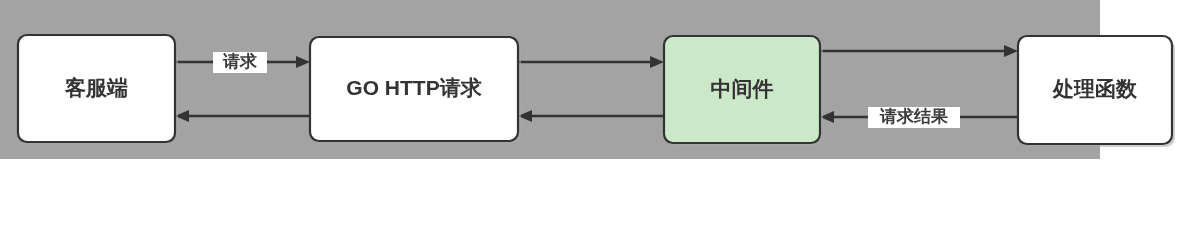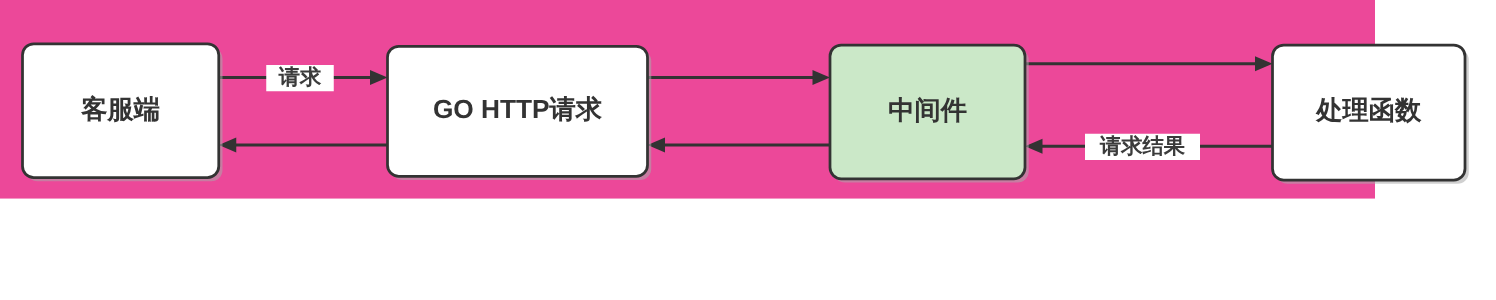--- a/index.html
+++ b/index.html
@@ -10,21 +10,21 @@
   body {
     width: 1197px;
     height: 159px;
     overflow: hidden;
     font-family: "Liberation Sans", "DejaVu Sans", sans-serif;
   }
   #diagram-root {
     position: relative;
     width: 1100px;
     height: 159px;
-    background: #ec4899;
+    background: #a3a3a3;
   }
   #diagram-svg {
     position: absolute;
     left: 0;
     top: 0;
     width: 1197px;
     height: 159px;
     display: block;
   }
   .node-label {

